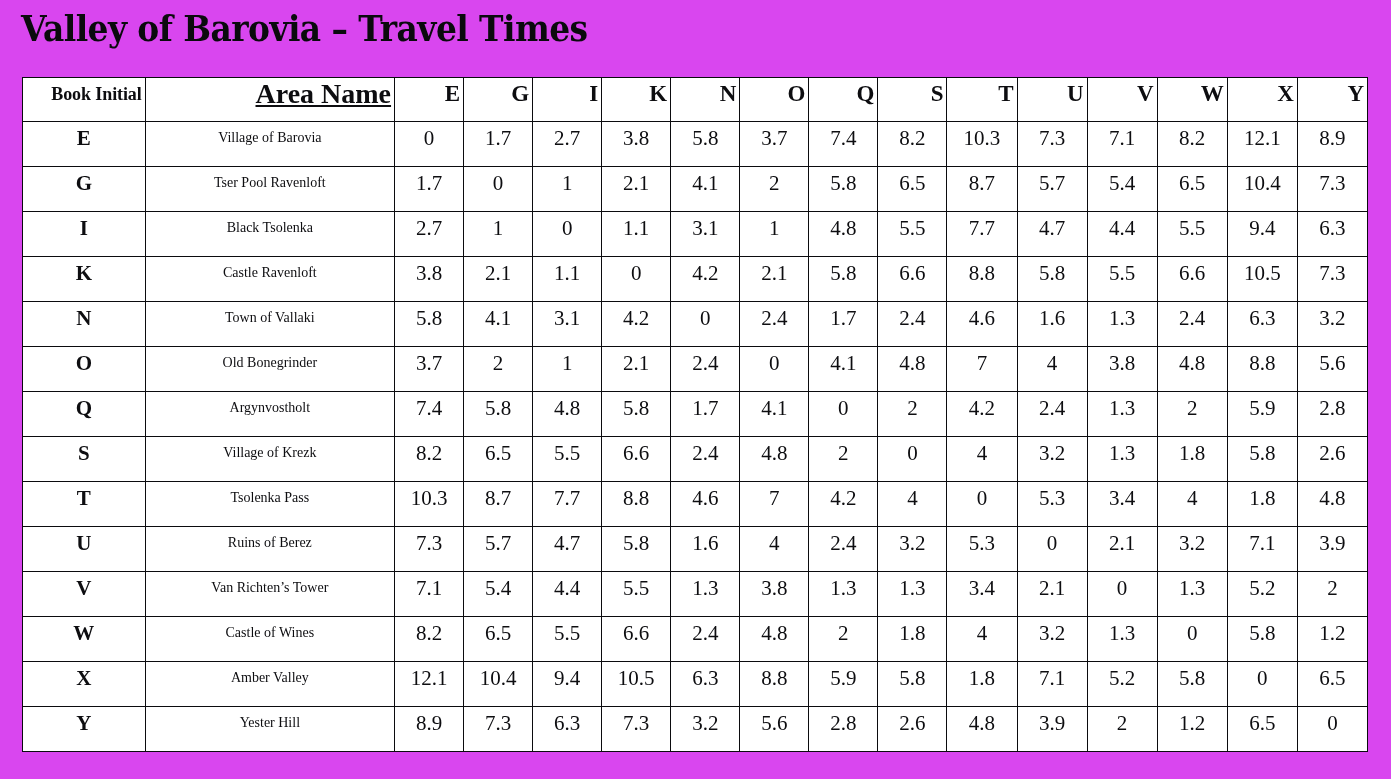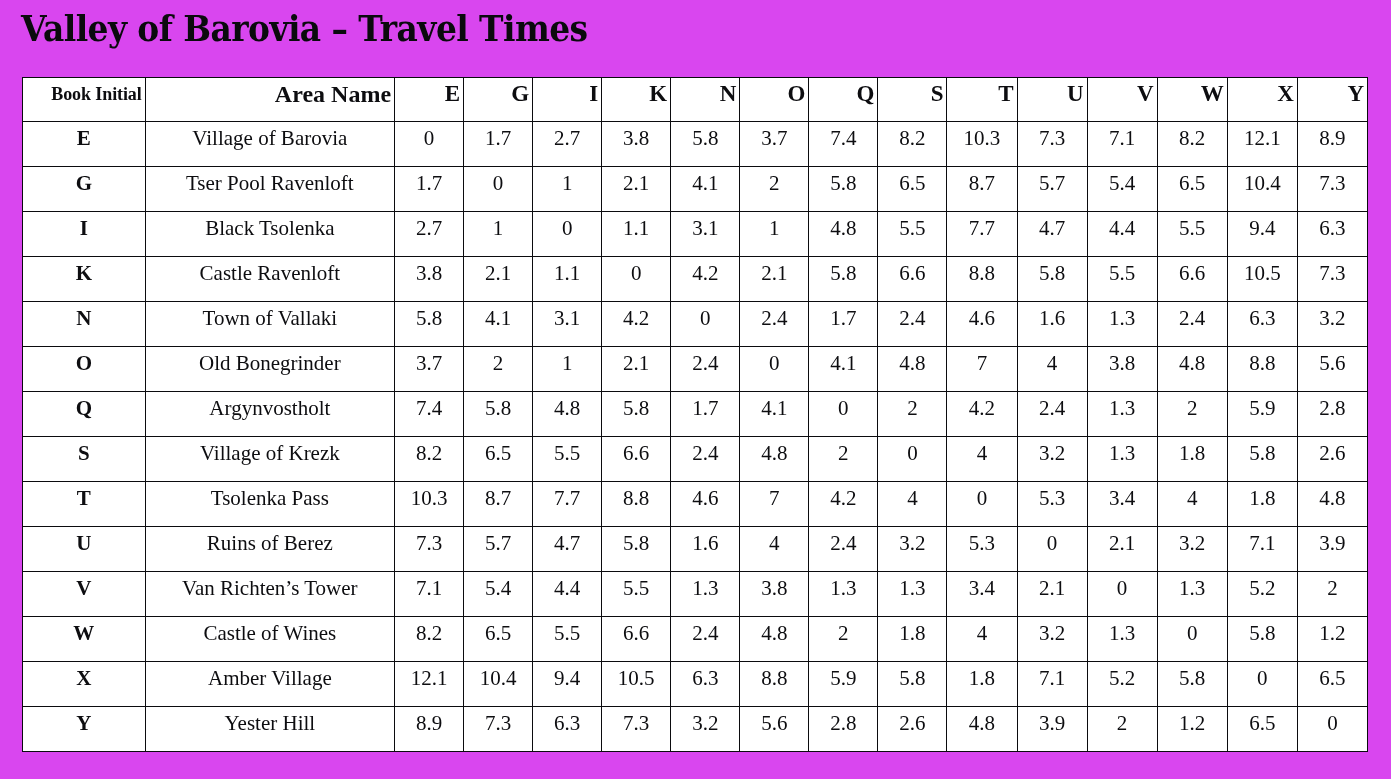--- a/index.html
+++ b/index.html
@@ -82,33 +82,34 @@
     font-weight: 700;
     padding-top: 5px;
     padding-bottom: 16px;
     text-align: right;
   }
   th.h-initial .cell {
     font-size: 18px;
     letter-spacing: -0.1px;
   }
   th.h-area .cell {
-    font-size: 24px;
+    font-size: 28px;
+    text-decoration: underline;
   }
   th.h-letter .cell {
     font-size: 23px;
   }
 
   
   td.c-initial .cell {
     font-weight: 700;
     font-size: 21px;
   }
   td.c-area .cell {
-    font-size: 21px;
+    font-size: 14px;
   }
   td.c-val .cell {
     font-size: 21px;
   }
 
   
   col.w-initial { width: 119px; }
   col.w-area    { width: 242px; }
   col.w-val     { width: 67px; }
   col.w-val-wide{ width: 68px; }
@@ -791,21 +792,21 @@
             </td>
             <td class="c-val">
               <span class="cell">1.2</span>
             </td>
           </tr>
           <tr>
             <td class="c-initial">
               <span class="cell">X</span>
             </td>
             <td class="c-area">
-              <span class="cell">Amber Village</span>
+              <span class="cell">Amber Valley</span>
             </td>
             <td class="c-val">
               <span class="cell">12.1</span>
             </td>
             <td class="c-val">
               <span class="cell">10.4</span>
             </td>
             <td class="c-val">
               <span class="cell">9.4</span>
             </td>

